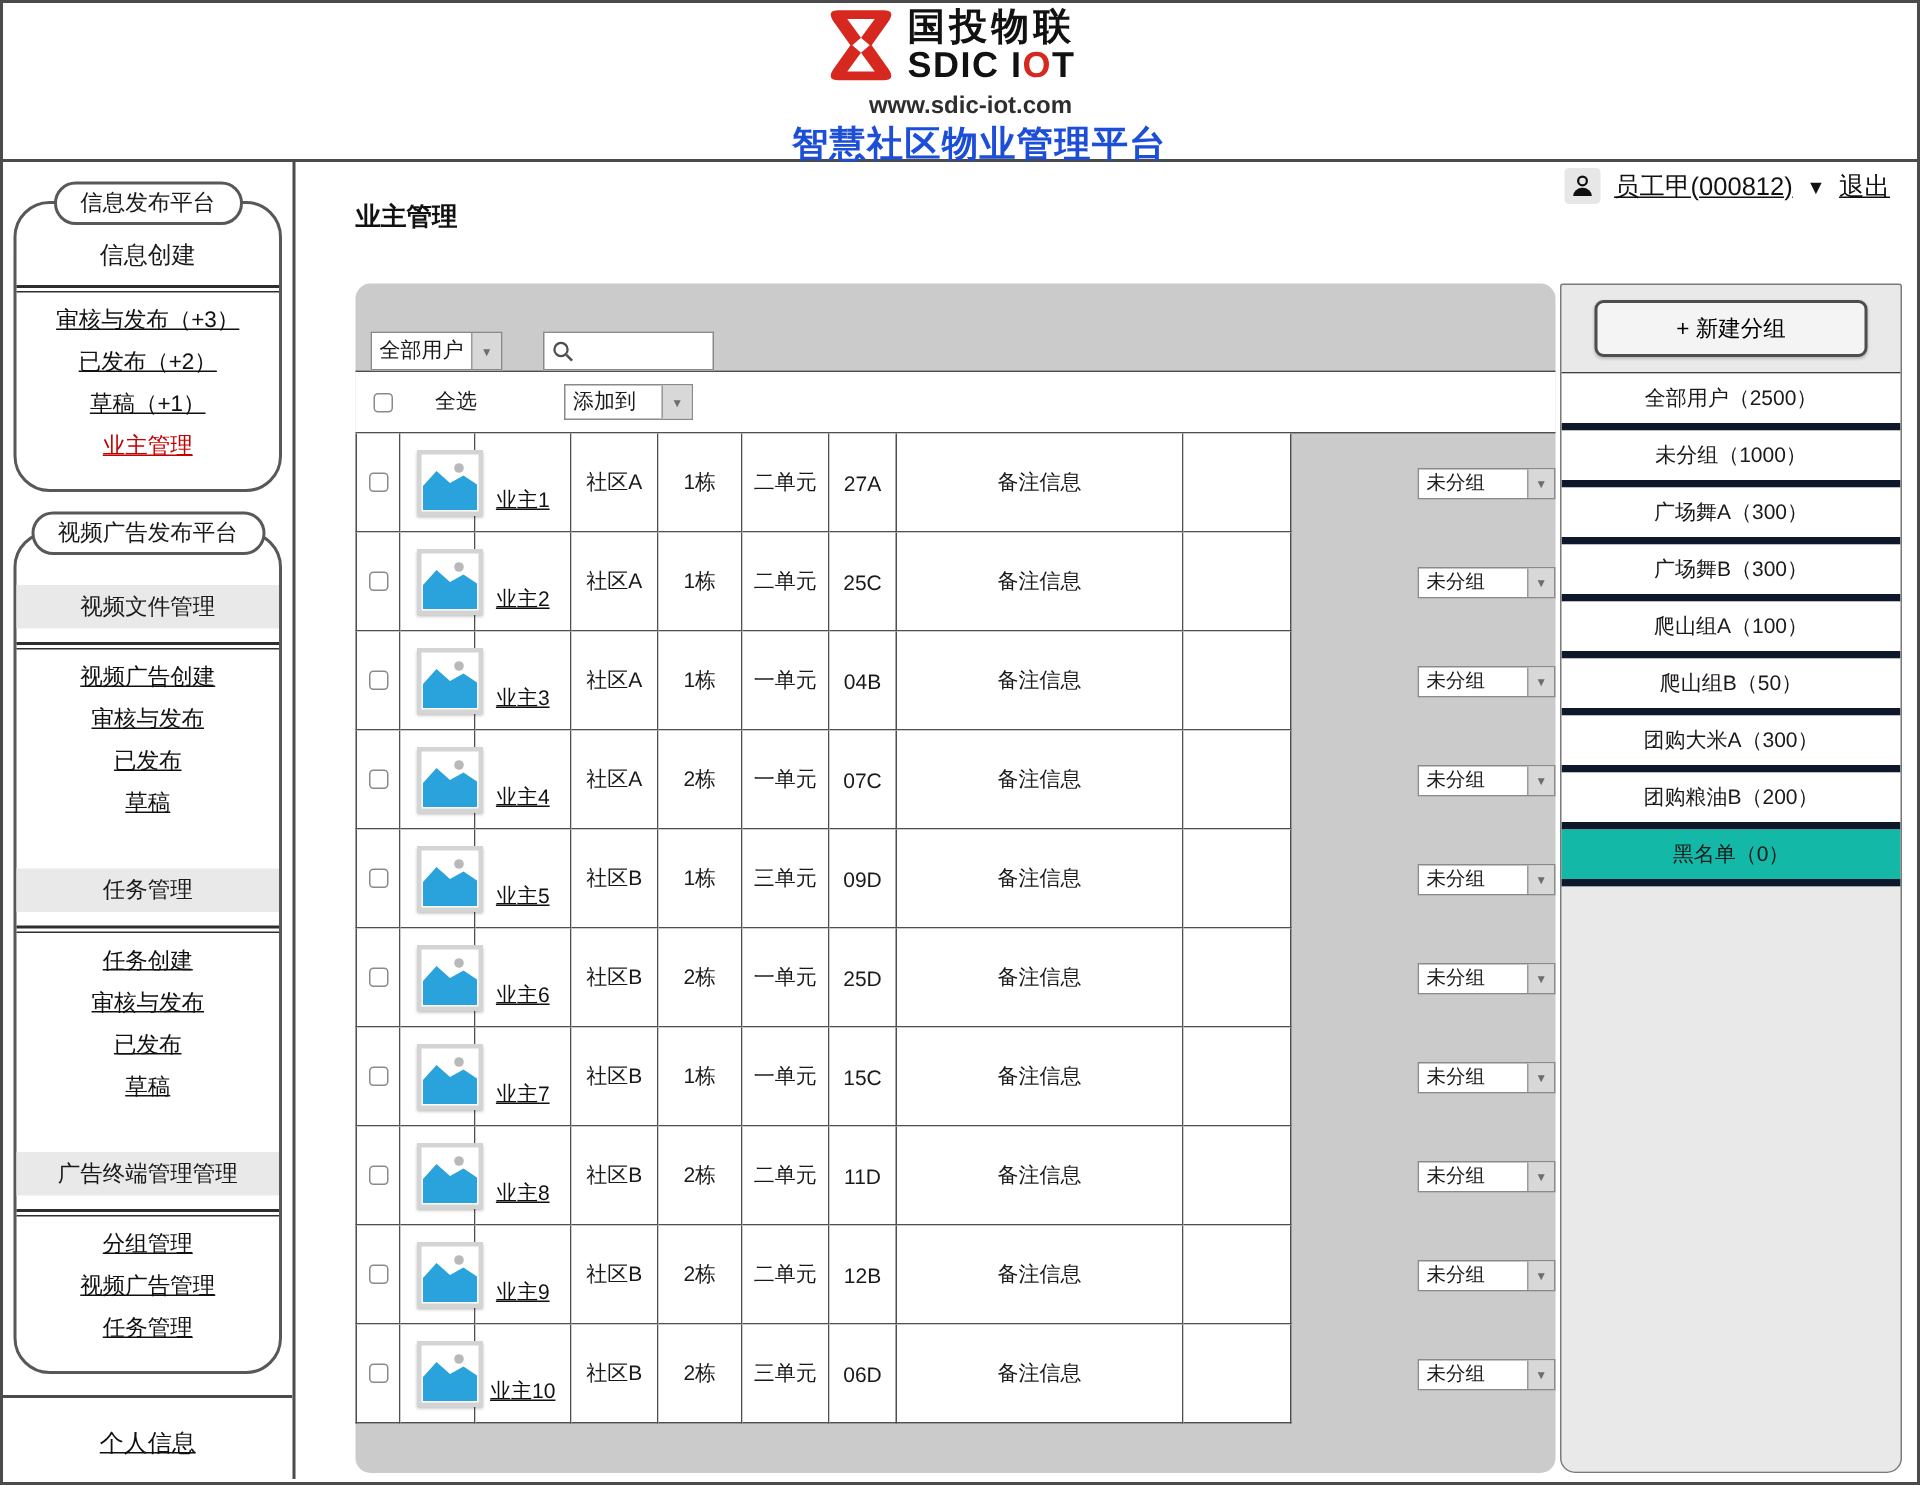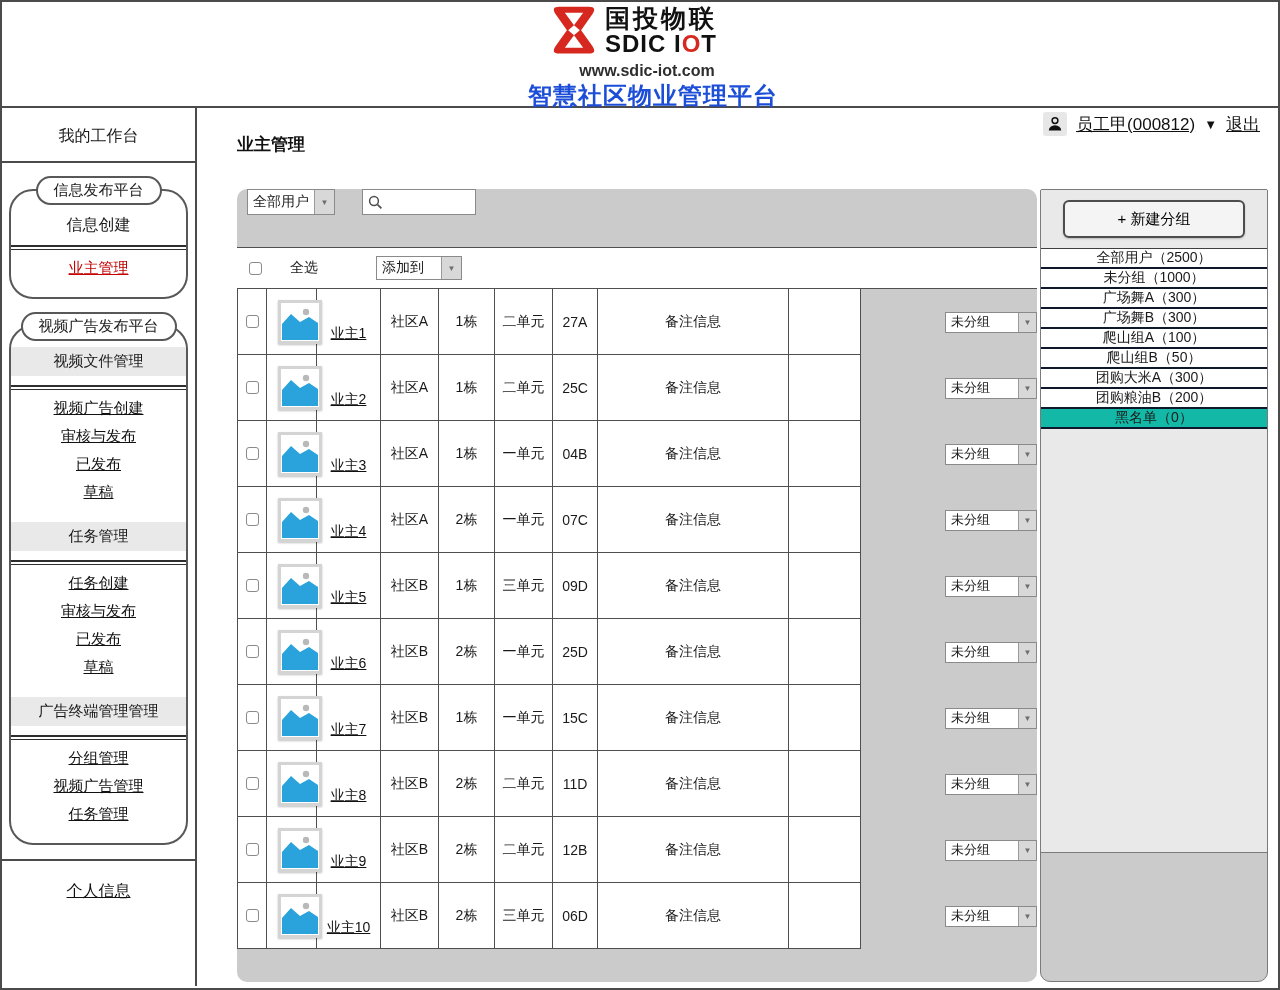--- a/index.html
+++ b/index.html
@@ -27,33 +27,33 @@
   .body { display:flex; height:878px; }
   .sidebar { width:195px; border-right:2px solid #4b4b4b; background:#fff; overflow:hidden; flex:0 0 auto; }
   .workbench { height:55px; line-height:55px; text-align:center; font-size:16px; border-bottom:2px solid #4b4b4b; }
   .nav-group { position:relative; margin:26px 7px 0 7px; border:2px solid #585858; border-radius:24px; text-align:center; padding-bottom:10px; background:#fff; }
   .pill { position:absolute; top:-15px; left:50%; transform:translateX(-50%); background:#fff; border:2px solid #585858; border-radius:16px; padding:3px 16px; font-size:15px; white-space:nowrap; }
   .module-label { margin-top:24px; font-size:16px; }
   .dbl-line { height:5px; border-top:2px solid #2e2e2e; border-bottom:1px solid #2e2e2e; margin:9px 0 4px 0; }
   .nav-link { display:block; margin:9px auto 9px; font-size:15px; color:#111; text-decoration:underline; cursor:pointer; width:max-content; }
   .nav-link.active { color:#c40000; }
   .gray-bar { background:#e9e9e9; font-size:15px; padding:5px 0; margin-top:2px; }
-  .nav-group .gray-bar:first-of-type { margin-top:20px; }
+  .nav-group .gray-bar:first-of-type { margin-top:34px; }
   .sidebar-divider { border-top:2px solid #4b4b4b; margin-top:14px; }
   .side-footer { text-align:center; padding-top:8px; }
   .side-footer .nav-link { font-size:16px; margin:12px auto; }
 
   
   .main { flex:1; padding:25px 0 0 40px; }
   .page-title { font-size:17px; font-weight:bold; color:#111; }
   .content-row { display:flex; margin-top:33px; }
 
   
   .main-panel { width:800px; height:793px; background:#cbcbcb; border-radius:10px; flex:0 0 auto; }
-  .toolbar { height:58px; display:flex; align-items:flex-start; padding-left:10px; gap:27px; }
+  .toolbar { height:58px; display:flex; align-items:flex-end; padding-left:10px; gap:27px; }
   .dropdown { display:flex; align-items:stretch; background:#fff; border:1px solid #8a8a8a; height:26px; width:88px; font-size:14px; cursor:pointer; }
   .dd-label { flex:1; display:flex; align-items:center; padding-left:5px; white-space:nowrap; overflow:hidden; }
   .dd-btn { width:20px; background:#d8d8d8; border-left:1px solid #9a9a9a; display:flex; align-items:center; justify-content:center; font-size:8px; color:#6d6d6d; }
   .searchbox { display:flex; align-items:center; background:#fff; border:1px solid #8a8a8a; height:26px; width:114px; padding-left:5px; gap:3px; }
   .searchbox input { border:none; outline:none; width:84px; height:20px; font-size:13px; background:transparent; }
   .select-all-row { height:42px; background:#fff; border-top:1px solid #4f4f4f; border-bottom:1px solid #4f4f4f; display:flex; align-items:center; padding-left:12px; gap:28px; }
   .cb { width:13px; height:13px; border:1px solid #8a8a8a; border-radius:3px; background:#fff; display:inline-block; cursor:pointer; flex:0 0 auto; }
   .sa-label { font-size:14px; margin-right:30px; }
   .dropdown.mid { width:86px; height:24px; }
 
@@ -73,21 +73,21 @@
   .lnk { color:#111; text-decoration:underline; cursor:pointer;margin-top:24px; }
   .gray-zone { width:176px; display:flex; align-items:center; }
   .dropdown.sm { width:103px; height:21px; font-size:13px; margin-left:84px; }
   .dropdown.sm .dd-btn { width:18px; }
 
   
   .right-panel { width:228px; height:793px; background:#cbcbcb; border:1px solid #7a7a7a; border-radius:2px 2px 10px 10px; margin-left:3px; overflow:hidden; flex:0 0 auto; }
   .rp-top { height:58px; background:#e9e9e9; display:flex; align-items:center; justify-content:center; }
   .new-group-btn { width:182px; height:38px; background:#f4f4f4; border:2px solid #4d4d4d; border-radius:6px; font-size:15px; font-weight:normal; font-family:inherit; cursor:pointer; box-shadow:0 1px 2px rgba(0,0,0,.2); }
   .group-list { border-top:1px solid #3f3f3f; }
-  .group-row { height:20px; background:#fff; border-bottom:2px solid #0f172a; display:flex; align-items:center; justify-content:center; font-size:14px; cursor:pointer; }
+  .group-row { height:38px; background:#fff; border-bottom:5px solid #0f172a; display:flex; align-items:center; justify-content:center; font-size:14px; cursor:pointer; }
   .group-row:last-child { background:#14b8a6; }
   .rp-empty { height:424px; background:#e9e9e9; border-bottom:1px solid #7a7a7a; }
 </style>
 </head>
 <body>
 
 <div class="page">
 
   <div class="header">
     <div class="logo-block">
@@ -115,26 +115,33 @@
       </span>
       <a class="hlink">员工甲(000812)</a>
       <span class="caret">▼</span>
       <a class="hlink">退出</a>
     </div>
   </div>
 
   <div class="body">
 
     <div class="sidebar">
-      <div class="workbench">我的工作台</div>
 
       <div class="nav-group">
         <div class="pill">信息发布平台</div>
         <div class="module-label">信息创建</div>
         <div class="dbl-line"></div>
+        <div>
+
+            <a class="nav-link">审核与发布（+3）</a>
+
+            <a class="nav-link">已发布（+2）</a>
+
+            <a class="nav-link">草稿（+1）</a>
+          </div>
         <a class="nav-link active">业主管理</a>
       </div>
 
       <div class="nav-group">
         <div class="pill">视频广告发布平台</div>
         <div>
 
             <div>
               <div class="gray-bar">视频文件管理</div>
               <div class="dbl-line"></div>

